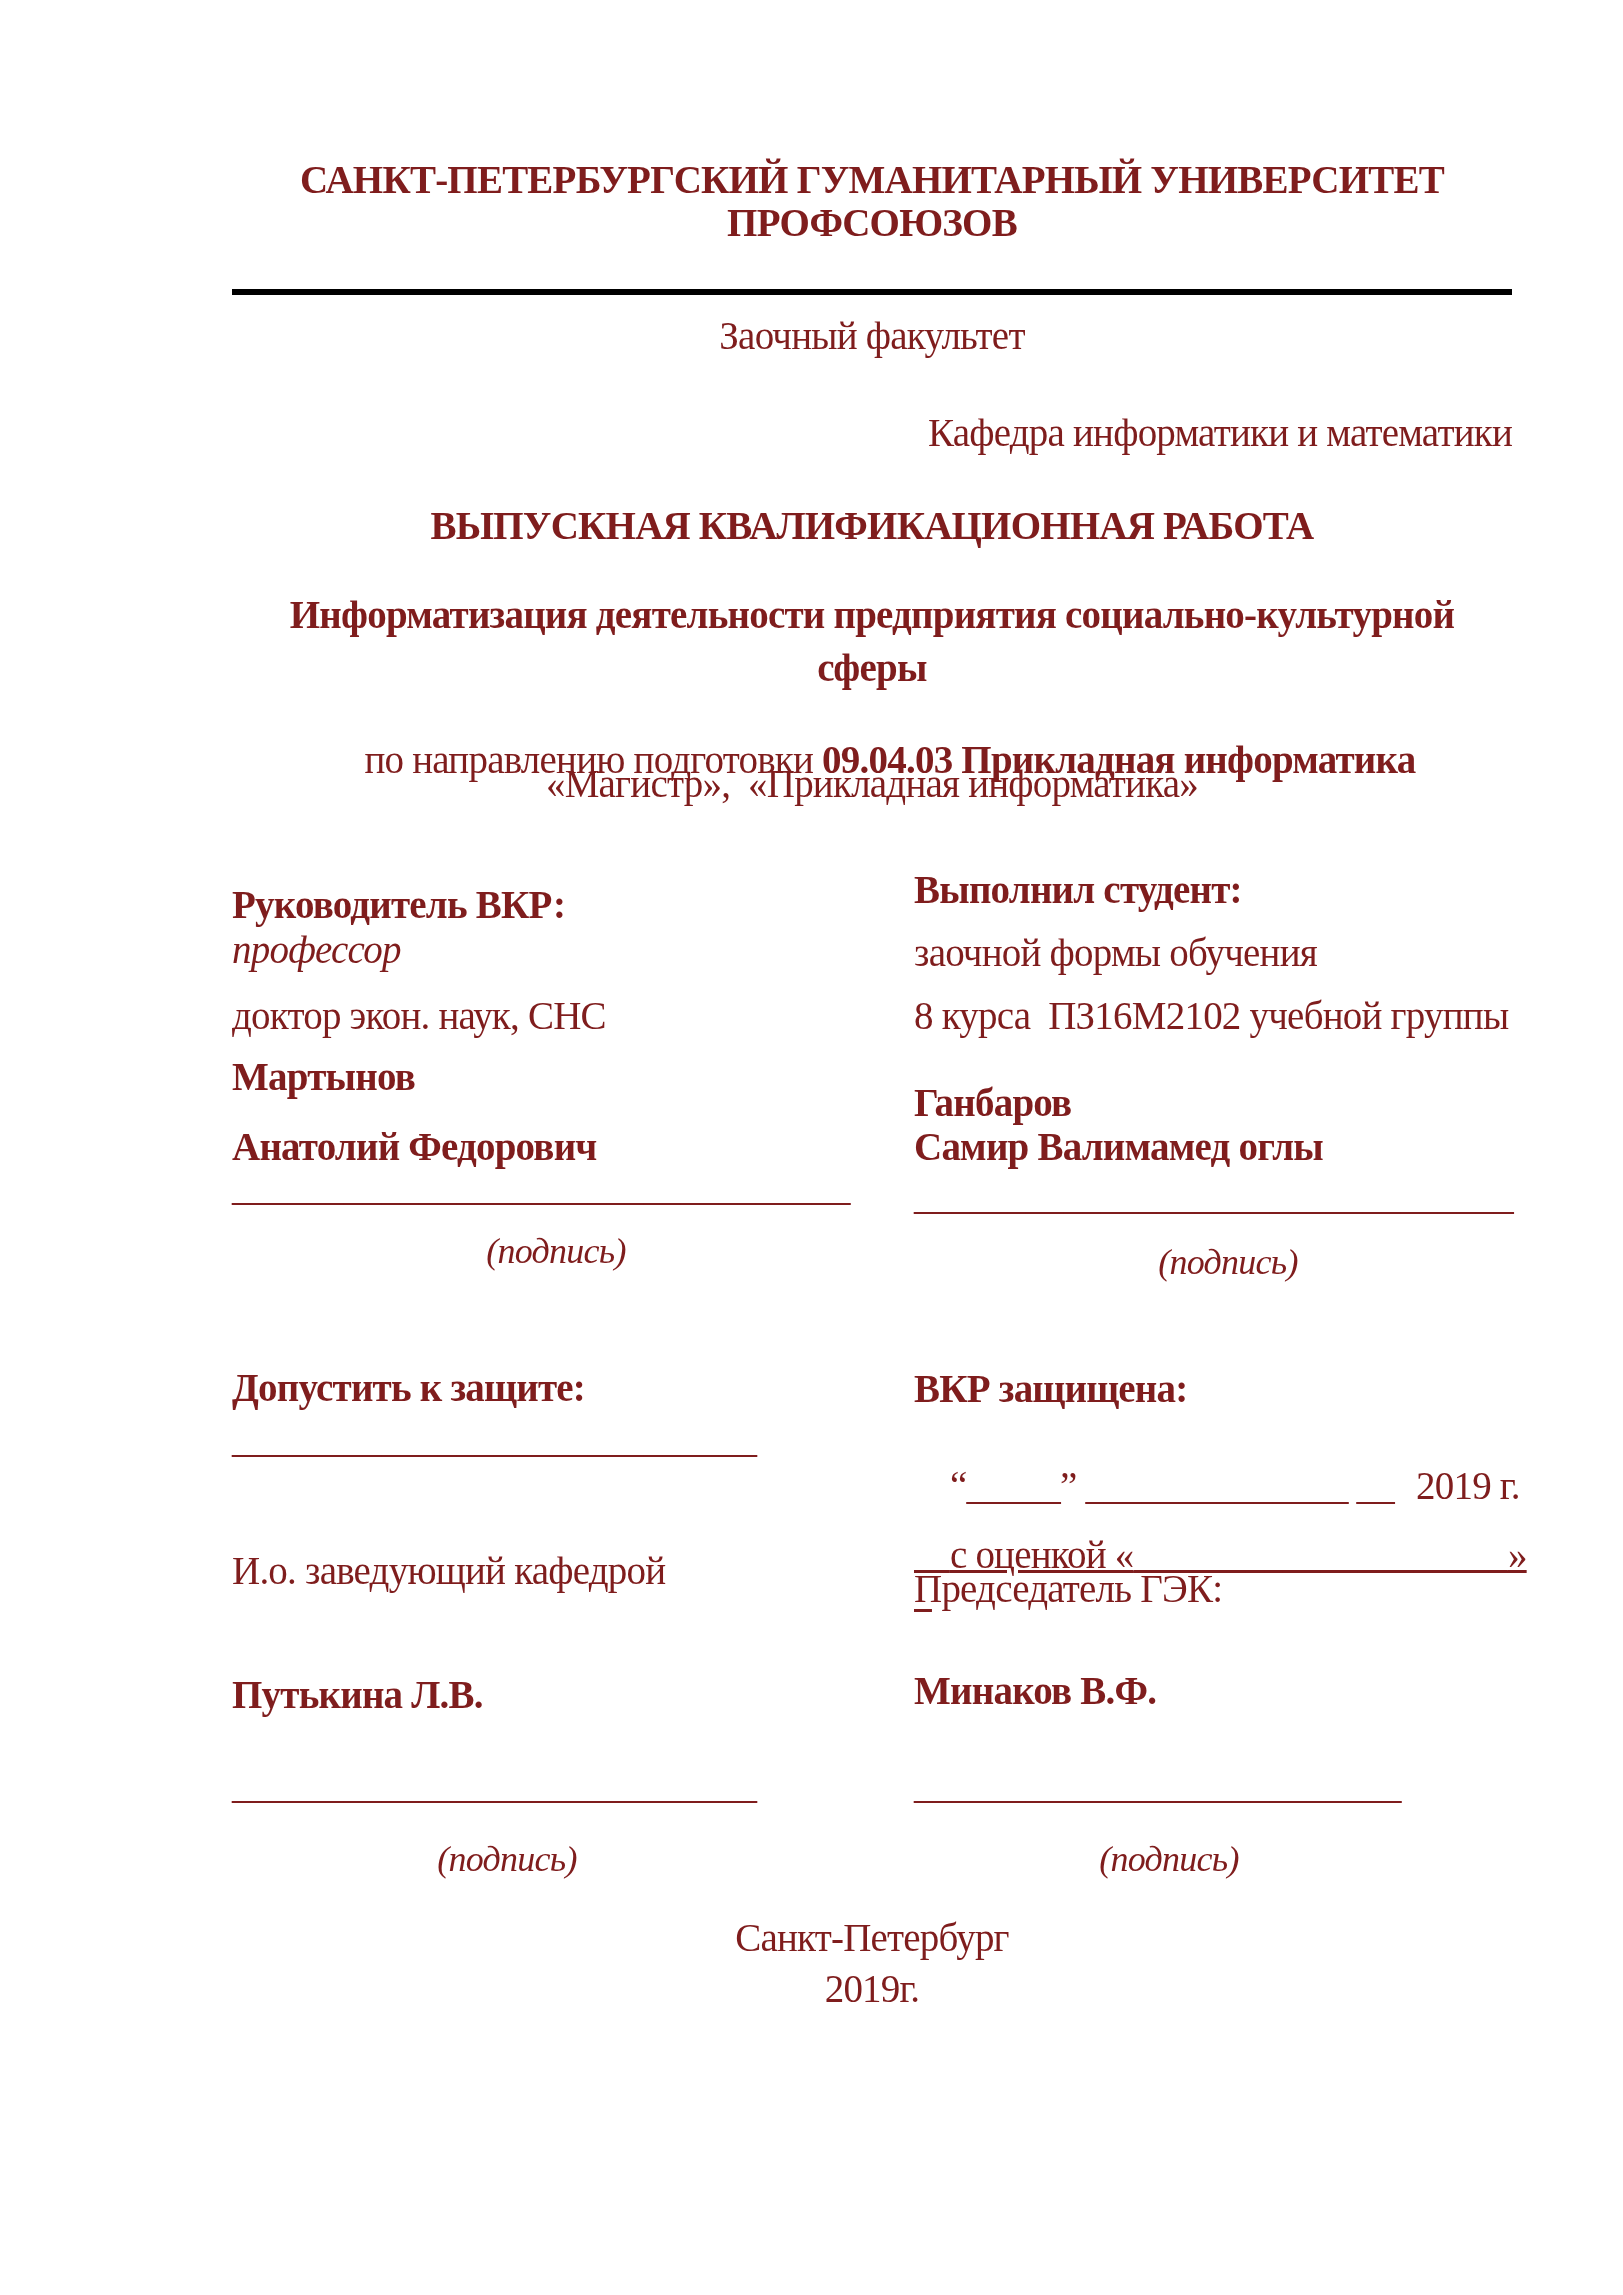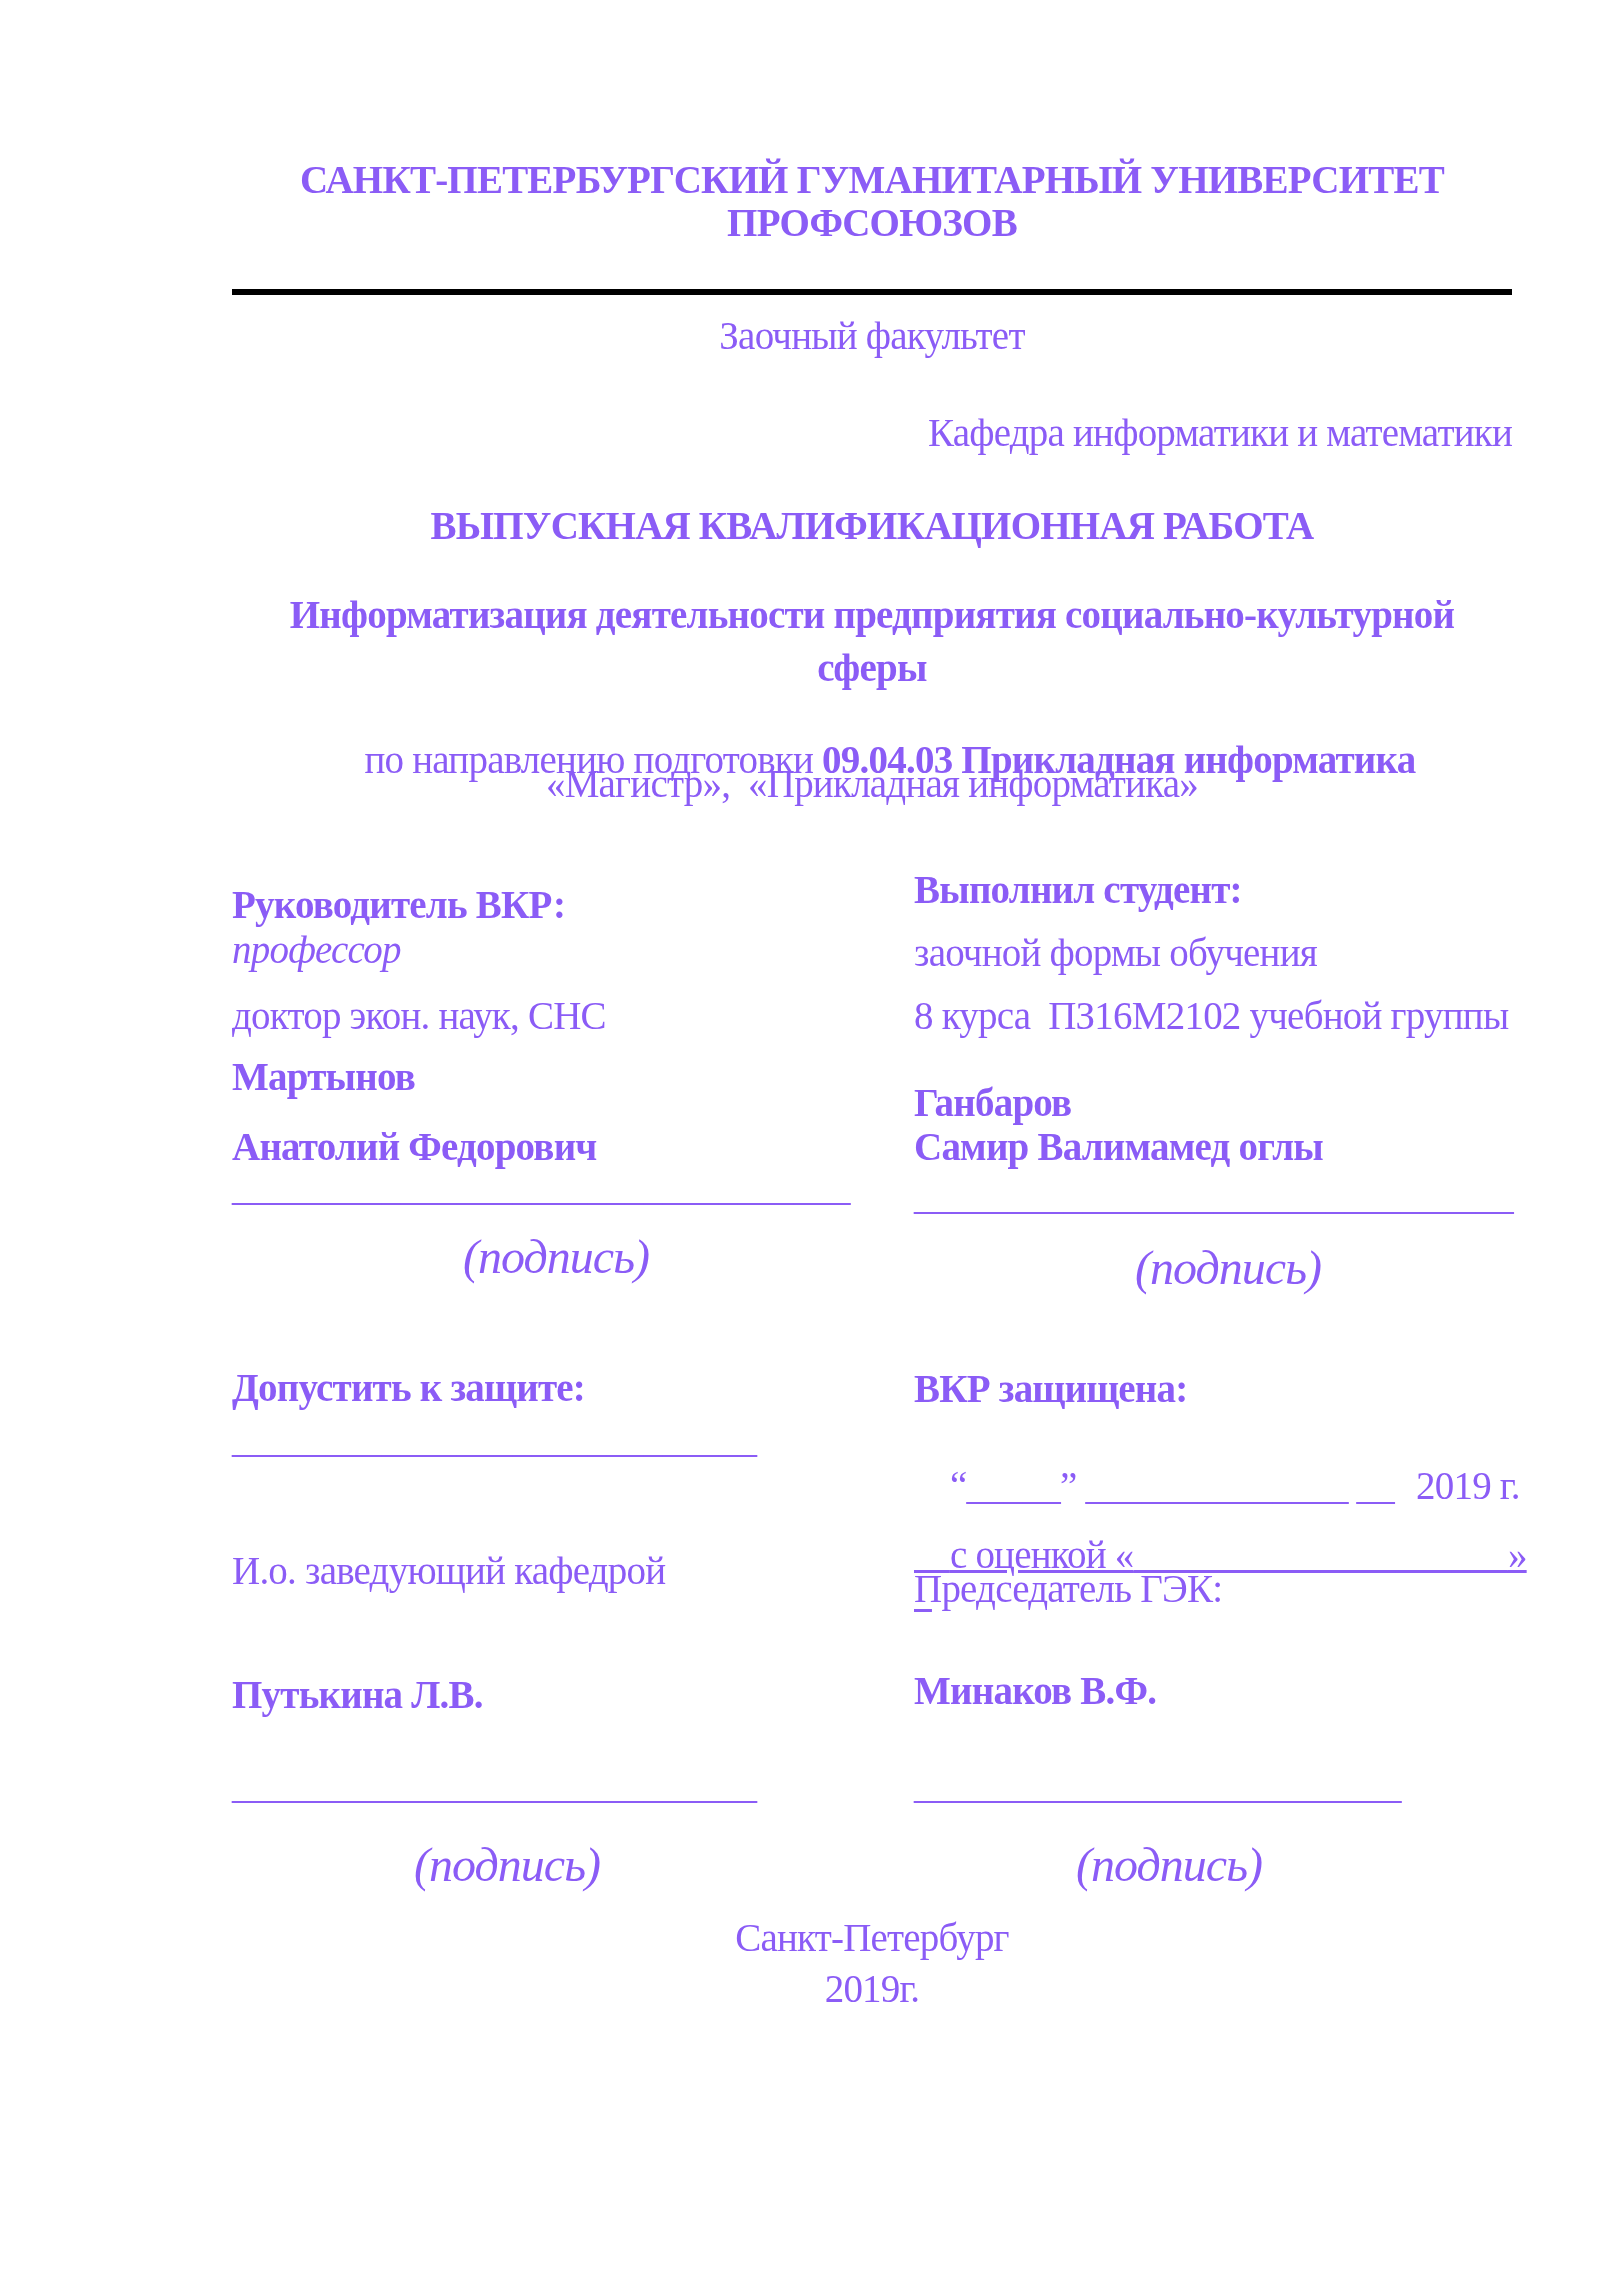--- a/index.html
+++ b/index.html
@@ -1,35 +1,35 @@
 <!DOCTYPE html>
 <html style="font-size:12.6px"><head>
 <meta charset="utf-8">
 <style>
   html,body { margin:0; padding:0; background:#888; }
   .page {
     position:relative;
     width:1623px; height:2295px;
     background:#ffffff;
-    color:#8b5cf6;
+    color:#7f1d1d;
     font-family:"Liberation Serif", serif;
     overflow:hidden;
   }
   .ln {
     position:absolute;
     font-size:39px;
     line-height:1;
     white-space:pre;
     letter-spacing:-0.02em;
   }
   .center  { left:232px; width:1280px; text-align:center; }
   .leftcol { left:232px;  width:652px; text-align:left; }
   .rightcol{ left:914px; width:636px; text-align:left; }
   .b  { font-weight:bold; }
-  .it { font-style:italic; font-size:48px; }
+  .it { font-style:italic; font-size:36px; }
   .rule {
     position:absolute;
     left:232px; top:289px;
     width:1280px; height:5.5px;
     background:#000;
   }
   .title-block { line-height:53px;margin-top:29px; }
   .sig-label-left1  { left:232px;  width:648px; text-align:center; }
   .sig-label-right1 { left:914px; width:628px; text-align:center; }
   .sig-label-left2  { left:232px;  width:550px; text-align:center; }

